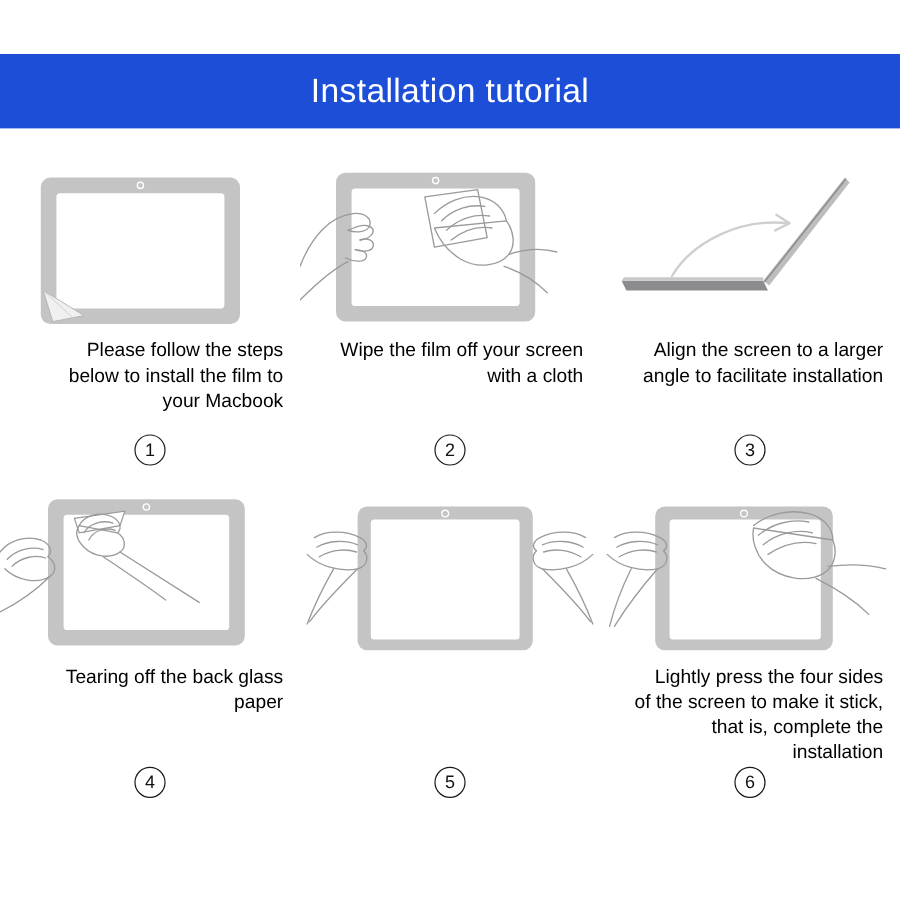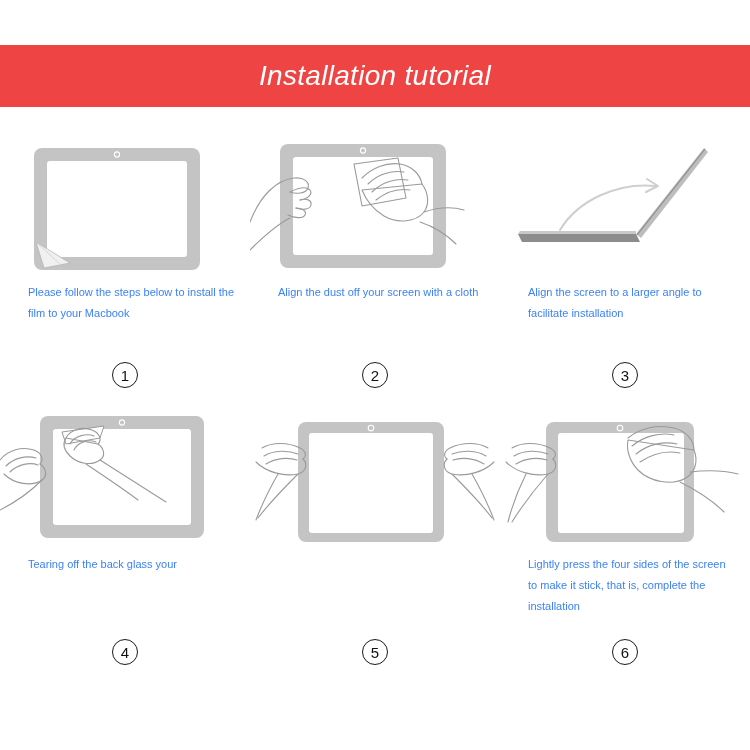--- a/index.html
+++ b/index.html
@@ -15,25 +15,24 @@
     position: relative;
   }
 
   
   .header-band {
     position: absolute;
     left: 0;
     top: 45px;
     width: 750px;
     height: 62px;
-    background: #ef4444;
+    background: #1d4ed8;
     display: flex;
     align-items: center;
     justify-content: center;
-    font-style: italic;
   }
   .header-title {
     color: #ffffff;
     font-size: 28px;
     font-weight: 400;
     letter-spacing: 0.3px;
   }
 
   
   .steps-grid {
@@ -59,23 +58,24 @@
   .art-box svg {
     display: block;
     position: absolute;
     left: 0;
     top: 0;
   }
 
   .caption {
     margin: 12px 0 0 0;
     padding: 0 14px 0 28px;
-    font-size: 11px;
+    font-size: 16px;
     line-height: 21px;
-    color: #3b82f6;
+    color: #000000;
+    text-align: right;
   }
   .cell-5 .caption { padding-right: 6px; }
   .cell-6 .caption { padding-right: 14px; }
 
   .step-number {
     position: absolute;
     bottom: 14px;
     left: 0;
     width: 100%;
     display: flex;
@@ -143,21 +143,21 @@
           <path d="M112 48 C122 38, 136 32, 150 34 C162 36, 170 44, 172 54"></path>
           <path d="M118 54 C128 44, 142 40, 154 42"></path>
           <path d="M122 62 C132 52, 146 48, 158 50"></path>
           <path d="M126 70 C136 62, 148 58, 160 60"></path>
           <path d="M172 54 C178 62, 180 74, 174 82 C166 92, 148 94, 134 86 C124 80, 116 70, 112 60 Z"></path>
           <path d="M174 82 C186 78, 200 76, 214 80"></path>
           <path d="M170 92 C182 96, 196 104, 206 114"></path>
         </g>
       </svg>
     </div>
-    <div class="caption">Align the dust off your screen with a cloth</div>
+    <div class="caption">Wipe the film off your screen with a cloth</div>
     <div class="step-number">
       <div class="num-circle">2</div>
     </div>
   </div>
 
   <div class="step-cell cell-3">
     <div class="art-box">
       <svg width="250" height="140" viewBox="0 0 250 140">
 
         <path d="M18 104 L136 104 L140 112 L22 112 Z" fill="#8c8c8e"></path>
@@ -196,21 +196,21 @@
 
         <g fill="none" stroke="#9a9a9a" stroke-width="1.1" stroke-linecap="round" stroke-linejoin="round">
           <path d="M0 58 C8 48, 22 44, 34 48 C42 51, 44 58, 40 62"></path>
           <path d="M6 64 C14 56, 26 53, 36 56"></path>
           <path d="M10 70 C18 62, 30 60, 38 63"></path>
           <path d="M40 62 C46 66, 48 74, 42 78 C32 85, 14 82, 4 72"></path>
           <path d="M42 78 C30 90, 16 100, 0 108"></path>
         </g>
       </svg>
     </div>
-    <div class="caption">Tearing off the back glass your</div>
+    <div class="caption">Tearing off the back glass paper</div>
     <div class="step-number">
       <div class="num-circle">4</div>
     </div>
   </div>
 
   <div class="step-cell cell-5">
     <div class="art-box">
       <svg width="250" height="140" viewBox="0 0 250 140">
         <rect x="48" y="20" width="146" height="120" rx="8" ry="8" fill="#c4c4c4"></rect>
         <rect x="59" y="31" width="124" height="100" rx="3" ry="3" fill="#ffffff"></rect>

